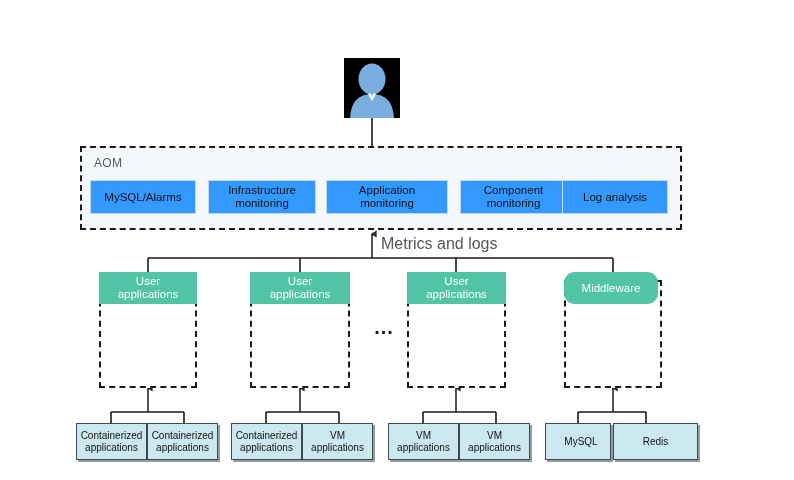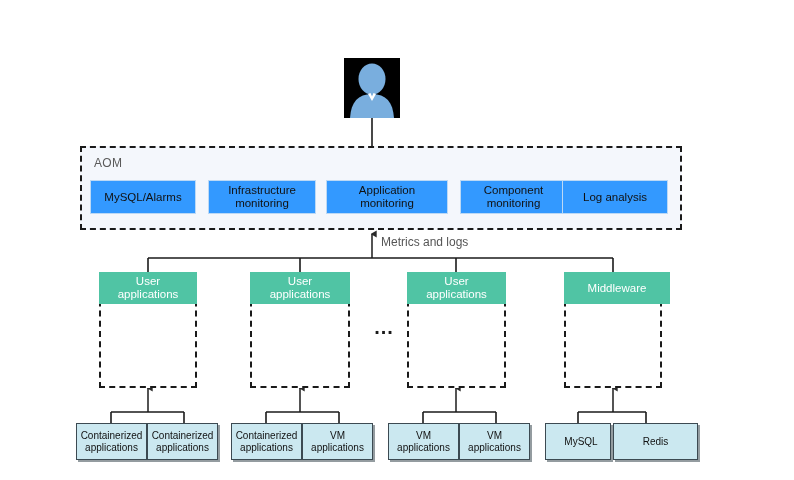--- a/index.html
+++ b/index.html
@@ -56,21 +56,21 @@
     align-items: center;
     justify-content: center;
     text-align: center;
     padding: 0 2px;
   }
   .aom-btn span { display: block; }
 
   
   #metrics-label {
     left: 381px; top: 235px;
-    font-size: 12px;
+    font-size: 16px;
     color: #555555;
     white-space: nowrap;
   }
 
   
   .grp-header {
     height: 32px;
     background: #50c4a4;
     color: #ffffff;
     font-size: 11.5px;
@@ -276,21 +276,21 @@
   <div class="grp-icon">
     <svg width="58" height="50" viewBox="0 0 58 50" xmlns="http://www.w3.org/2000/svg">
       <rect x="8" y="5" width="42" height="32" rx="5" ry="5" fill="none" stroke="#6ecbae" stroke-width="3.4"></rect>
       <line x1="12" y1="44" x2="46" y2="44" stroke="#6ecbae" stroke-width="3.6" stroke-linecap="round"></line>
     </svg>
   </div>
   <div class="grp-caption">Hosts</div>
 </div>
 
 <div class="abs grp-body" style="left:564px;top:280px;width:98px;height:108px;"></div>
-<div class="abs grp-header" style="left:564px;top:272px;width:106px;">
+<div class="abs grp-header" style="left:564px;top:272px;width:94px;border-radius:11px;">
   <div>
     <span>Middleware</span>
   </div>
 </div>
 <div class="abs" style="left:564px;top:280px;width:98px;height:108px;">
   <div class="grp-icon">
     <svg width="58" height="50" viewBox="0 0 58 50" xmlns="http://www.w3.org/2000/svg">
       <rect x="8" y="5" width="42" height="32" rx="5" ry="5" fill="none" stroke="#6ecbae" stroke-width="3.4"></rect>
       <line x1="12" y1="44" x2="46" y2="44" stroke="#6ecbae" stroke-width="3.6" stroke-linecap="round"></line>
     </svg>

